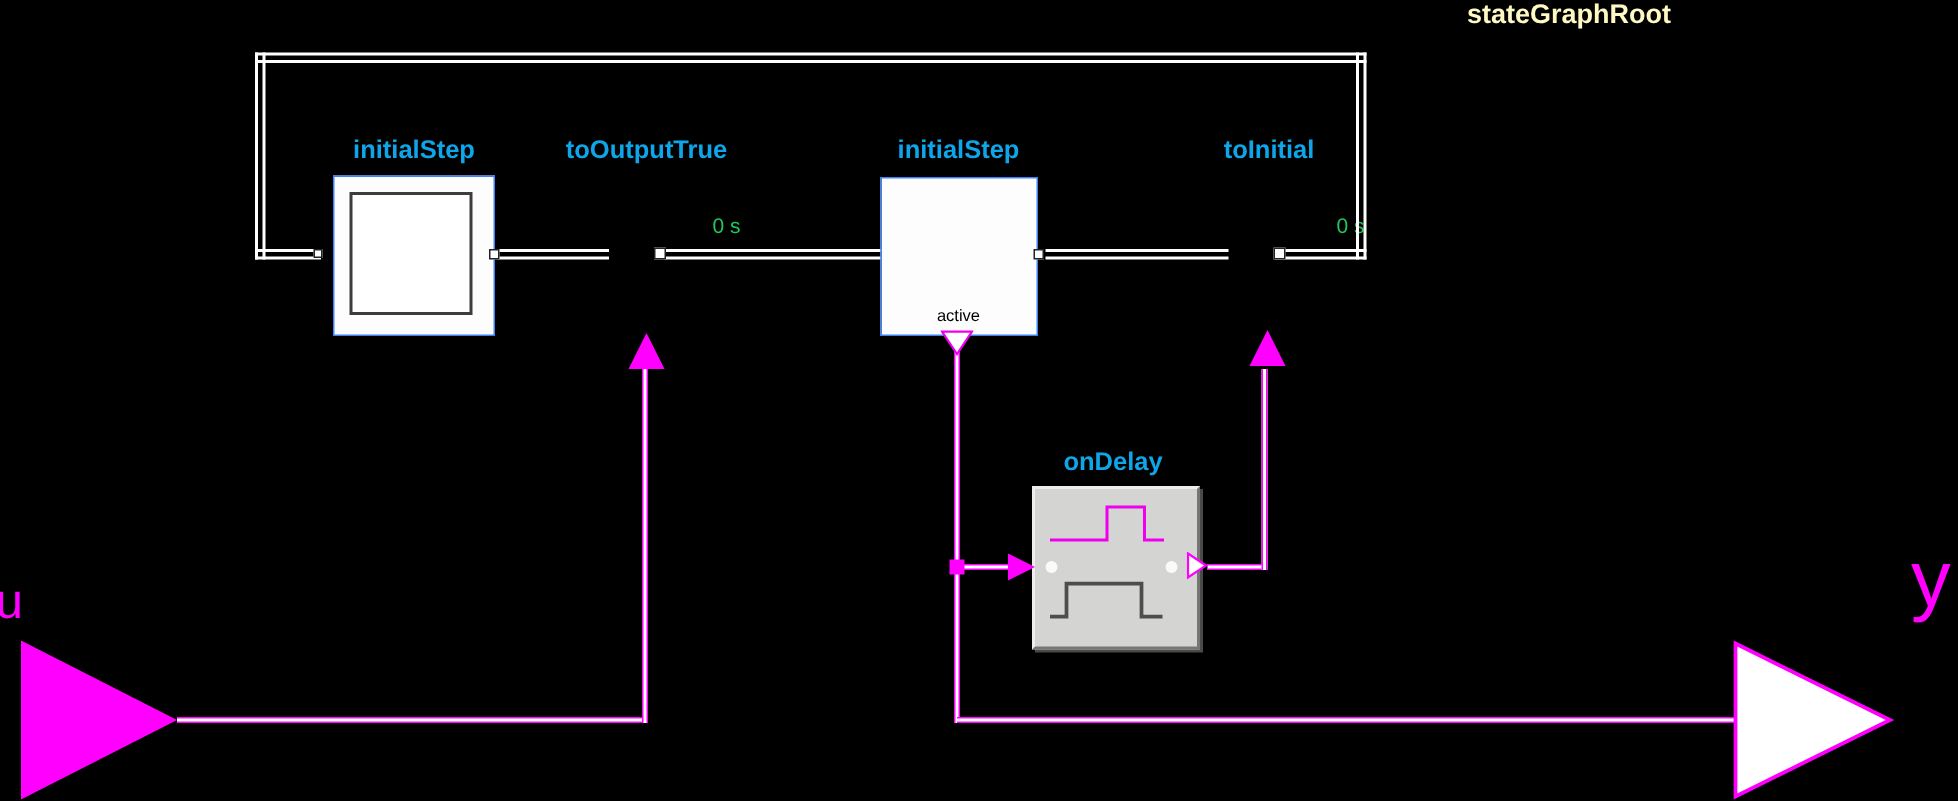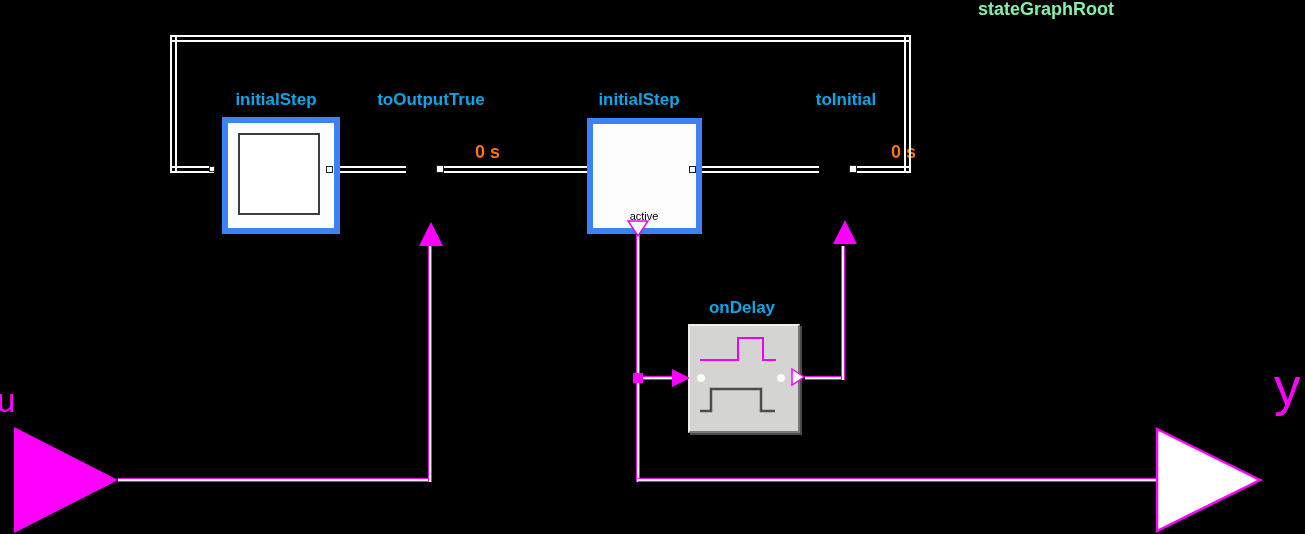--- a/index.html
+++ b/index.html
@@ -16,30 +16,30 @@
   .comp-label{
     position:absolute;
     color:#0ea5e9;
     font-size:17px;
     font-weight:bold;
     white-space:nowrap;
     transform:translateX(-50%);
   }
   .root-label{
     position:absolute;
-    color:#86efac;
+    color:#fef9c3;
     font-size:18px;
     font-weight:bold;
     white-space:nowrap;
   }
   .wait-label{
     position:absolute;
-    color:#f97316;
-    font-size:18px;
-    font-weight:bold;
+    color:#22c55e;
+    font-size:14px;
+    font-weight:normal;
     white-space:nowrap;
   }
   .active-label{
     position:absolute;
     color:#000;
     font-size:11px;
     white-space:nowrap;
     transform:translateX(-50%);
   }
   .io-label{
@@ -72,21 +72,21 @@
     box-sizing:border-box;
   }
 
   .port-square{
     position:absolute;width:8px;height:8px;
     background:#fff;border:1px solid #222;box-sizing:border-box;
   }
 
   
   .step-block{
-    position:absolute;background:#fdfdfd;border:6px solid #3b82f6;
+    position:absolute;background:#fdfdfd;border:1px solid #3b82f6;
   }
   .initial-inner{
     position:absolute;left:10px;top:10px;width:82px;height:82px;
     background:#fff;border:2px solid #3d3d3d;box-sizing:border-box;
   }
   .ondelay-block{
     position:absolute;
     background:#d4d4d2;
     border-top:2px solid #ededeb;border-left:2px solid #ededeb;
     border-bottom:2px solid #767674;border-right:2px solid #767674;

